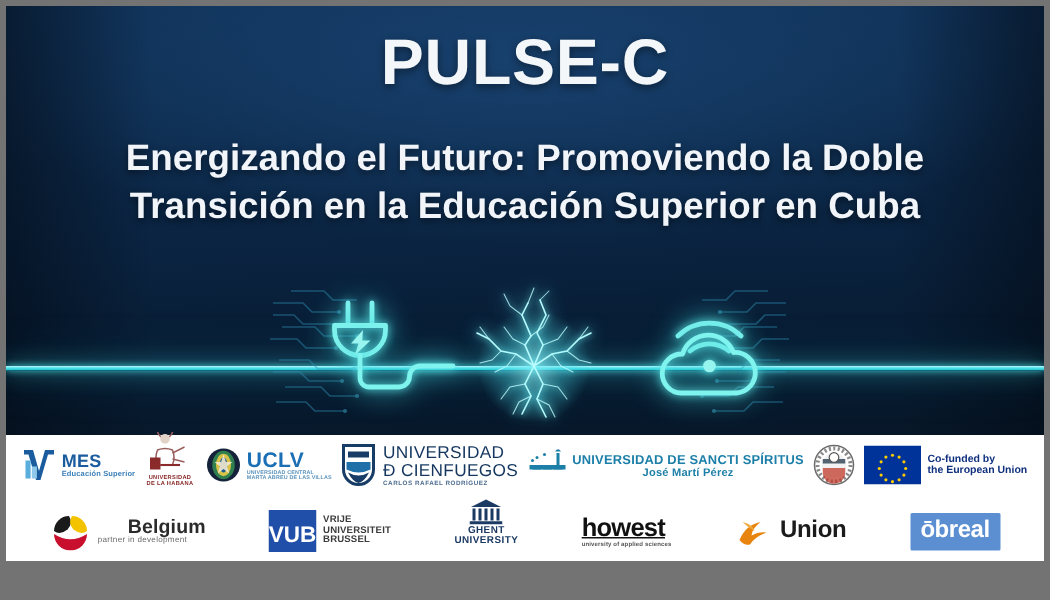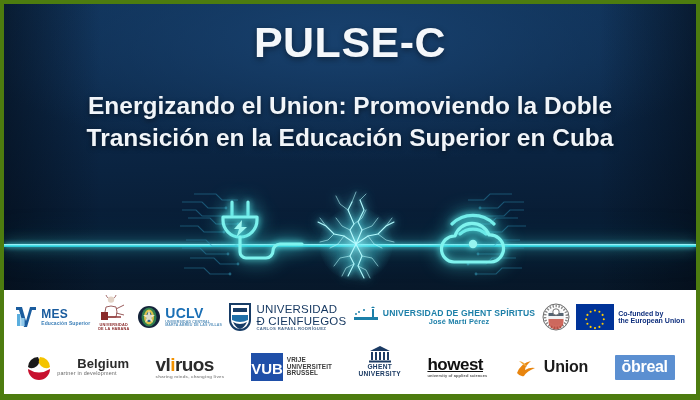--- a/index.html
+++ b/index.html
@@ -2,21 +2,21 @@
 <html><head>
 <meta charset="utf-8">
 <style>
   * { margin:0; padding:0; box-sizing:border-box; }
   html,body { width:700px; height:400px; overflow:hidden; background:#2e3440; }
   body { font-family:"Liberation Sans", sans-serif; }
 
   #slide {
     position:relative;
     width:700px; height:400px;
-    background:#4d7c0f;
+    background:#737373;
     overflow:hidden;
   }
 
   
   .hero {
     position:absolute;
     left:4px; top:4px; right:4px;
     height:286px;
     background:
       radial-gradient(ellipse 90% 70% at 50% 12%, #18416e 0%, rgba(24,65,110,0) 62%),
@@ -107,21 +107,21 @@
     fill:none; stroke:#b9fbff; stroke-width:1.1; stroke-linecap:round;
     filter:drop-shadow(0 0 2px #6ceaf0) drop-shadow(0 0 6px rgba(90,226,236,.85));
   }
   .bolt-stroke.thin { stroke-width:.7; opacity:.85; }
 
   
   .logobar {
     position:absolute;
     left:4px; right:4px;
     top:290px;
-    height:104px;
+    height:84px;
     background:#ffffff;
     display:flex;
     flex-direction:column;
     justify-content:center;
   }
   .logo-row {
     display:flex;
     align-items:center;
     justify-content:space-around;
     height:50px;
@@ -185,21 +185,21 @@
 <body>
 
 <div id="slide">
 
   <div class="hero">
     <div class="hero-vignette"></div>
 
     <div class="title-main">PULSE-C</div>
 
     <div class="title-sub">
-      <span class="l1">Energizando el Union: Promoviendo la Doble</span>
+      <span class="l1">Energizando el Futuro: Promoviendo la Doble</span>
       <span class="l2">Transición en la Educación Superior en Cuba</span>
     </div>
 
     <div class="graphic">
 
       <div class="cable"></div>
 
       <div class="traces left">
         <svg width="60" height="96" viewBox="0 0 60 96">
           <g stroke="#2f8fb4" stroke-width="1.1" fill="none" opacity="0.85">
@@ -392,21 +392,21 @@
               <path d="M17 16 a3 3 0 0 1 6 0 z"></path>
               <rect x="19" y="5" width="2" height="9"></rect>
               <path d="M18 4 q2 -3 4 0 z"></path>
               <circle cx="6" cy="8" r="1"></circle>
               <circle cx="11" cy="6" r="1"></circle>
               <circle cx="3" cy="10" r="1"></circle>
             </g>
           </svg>
         </div>
         <div class="logo-text">
-          <span class="t-uss-1">UNIVERSIDAD DE GHENT SPÍRITUS</span>
+          <span class="t-uss-1">UNIVERSIDAD DE SANCTI SPÍRITUS</span>
           <span class="t-uss-2">José Martí Pérez</span>
         </div>
       </div>
 
       <div class="logo-item">
         <div class="logo-mark">
           <svg width="28" height="28" viewBox="0 0 28 28">
             <circle cx="14" cy="14" r="13" fill="none" stroke="#6b6b6b" stroke-width="1"></circle>
             <circle cx="14" cy="14" r="11" fill="none" stroke="#8a8a8a" stroke-width="2.6" stroke-dasharray="1.4 1.6"></circle>
             <circle cx="14" cy="14" r="8.2" fill="#f2f2f2"></circle>
@@ -453,26 +453,20 @@
             <path d="M25 13 a10 10 0 0 0 -10 -10 q-3 5 1 9 q5 4 9 1 z" fill="#f4c300"></path>
             <path d="M3 15 a10 10 0 0 0 22 0 q-11 7 -22 0 z" fill="#c8102e"></path>
           </svg>
         </div>
         <div class="logo-text">
           <span class="t-be-1">Belgium</span>
           <span class="t-be-2">partner in development</span>
         </div>
       </div>
 
-      <div class="logo-item">
-        <div class="logo-text" style="align-items:flex-start;">
-          <span class="t-vlir-main"><span>vl</span><span class="accent">i</span><span>ruos</span></span>
-          <span class="t-vlir-sub">sharing minds, changing lives</span>
-        </div>
-      </div>
 
       <div class="logo-item">
         <div class="logo-mark">
           <svg width="32" height="28" viewBox="0 0 32 28">
             <rect width="32" height="28" fill="#1f4fa8"></rect>
             <text x="16" y="21" font-family="Liberation Sans, sans-serif" font-size="15" font-weight="800" fill="#ffffff" text-anchor="middle">VUB</text>
           </svg>
         </div>
         <div class="logo-text">
           <span class="t-vub-1">VRIJE</span>

